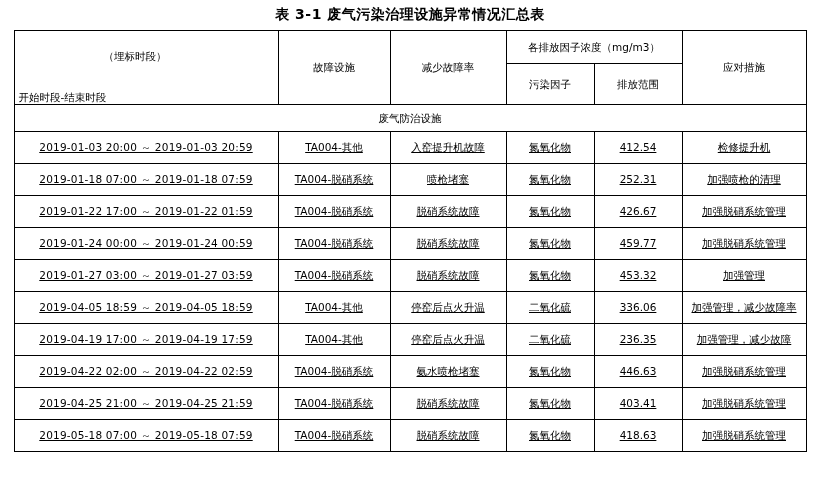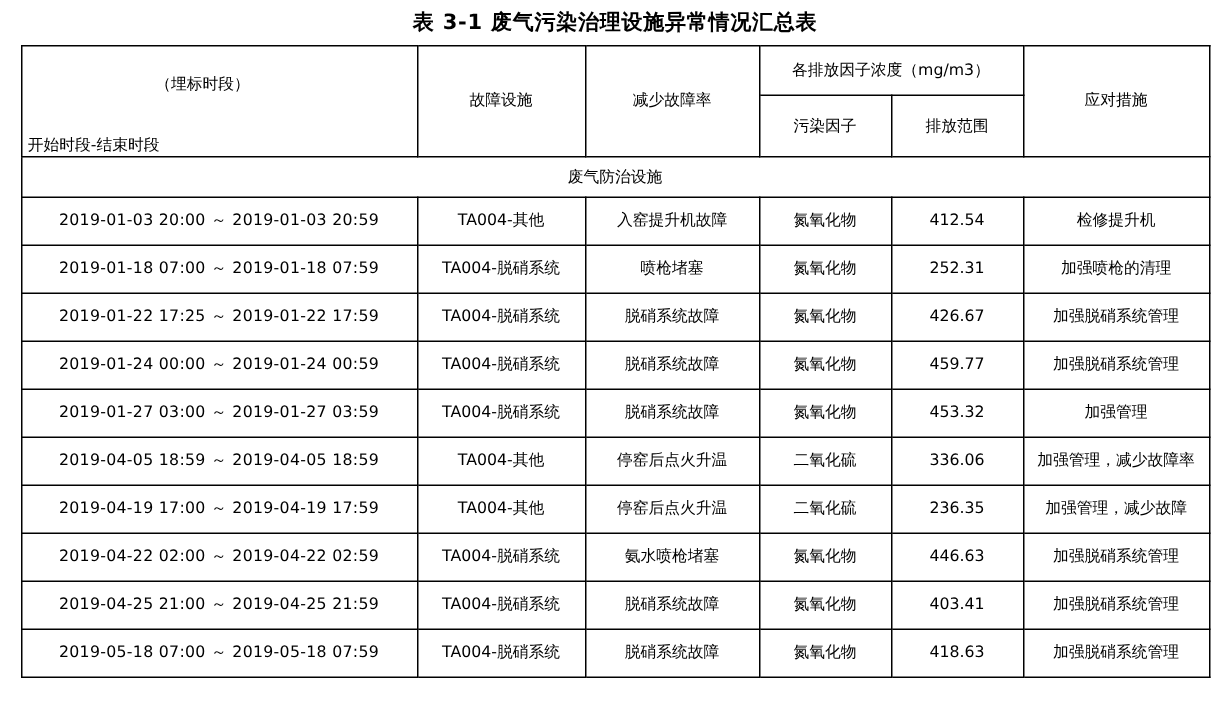--- a/index.html
+++ b/index.html
@@ -64,20 +64,21 @@
   }
   .hdr-group-bottom {
     height: 30px;
   }
   .section-row td {
     height: 26px;
     text-align: center;
   }
   .data-row td {
     height: 31px;
+    text-decoration: underline;
   }
   .col-time { width: 264px; }
   .col-dev  { width: 112px; }
   .col-cause{ width: 116px; }
   .col-fac  { width: 88px; }
   .col-range{ width: 88px; }
   .col-meas { width: 124px; }
   .cell-time { text-align: center; letter-spacing: 0.2px; }
   .cell-left-pad { padding-left: 6px; }
 </style>
@@ -130,21 +131,21 @@
       <tr class="data-row">
         <td class="cell-time">2019-01-18 07:00 ～ 2019-01-18 07:59</td>
         <td class="cell-left-pad">TA004-脱硝系统</td>
         <td>喷枪堵塞</td>
         <td>氮氧化物</td>
         <td>252.31</td>
         <td>加强喷枪的清理</td>
       </tr>
 
       <tr class="data-row">
-        <td class="cell-time">2019-01-22 17:25 ～ 2019-01-22 17:59</td>
+        <td class="cell-time">2019-01-22 17:00 ～ 2019-01-22 01:59</td>
         <td class="cell-left-pad">TA004-脱硝系统</td>
         <td>脱硝系统故障</td>
         <td>氮氧化物</td>
         <td>426.67</td>
         <td>加强脱硝系统管理</td>
       </tr>
 
       <tr class="data-row">
         <td class="cell-time">2019-01-24 00:00 ～ 2019-01-24 00:59</td>
         <td class="cell-left-pad">TA004-脱硝系统</td>

